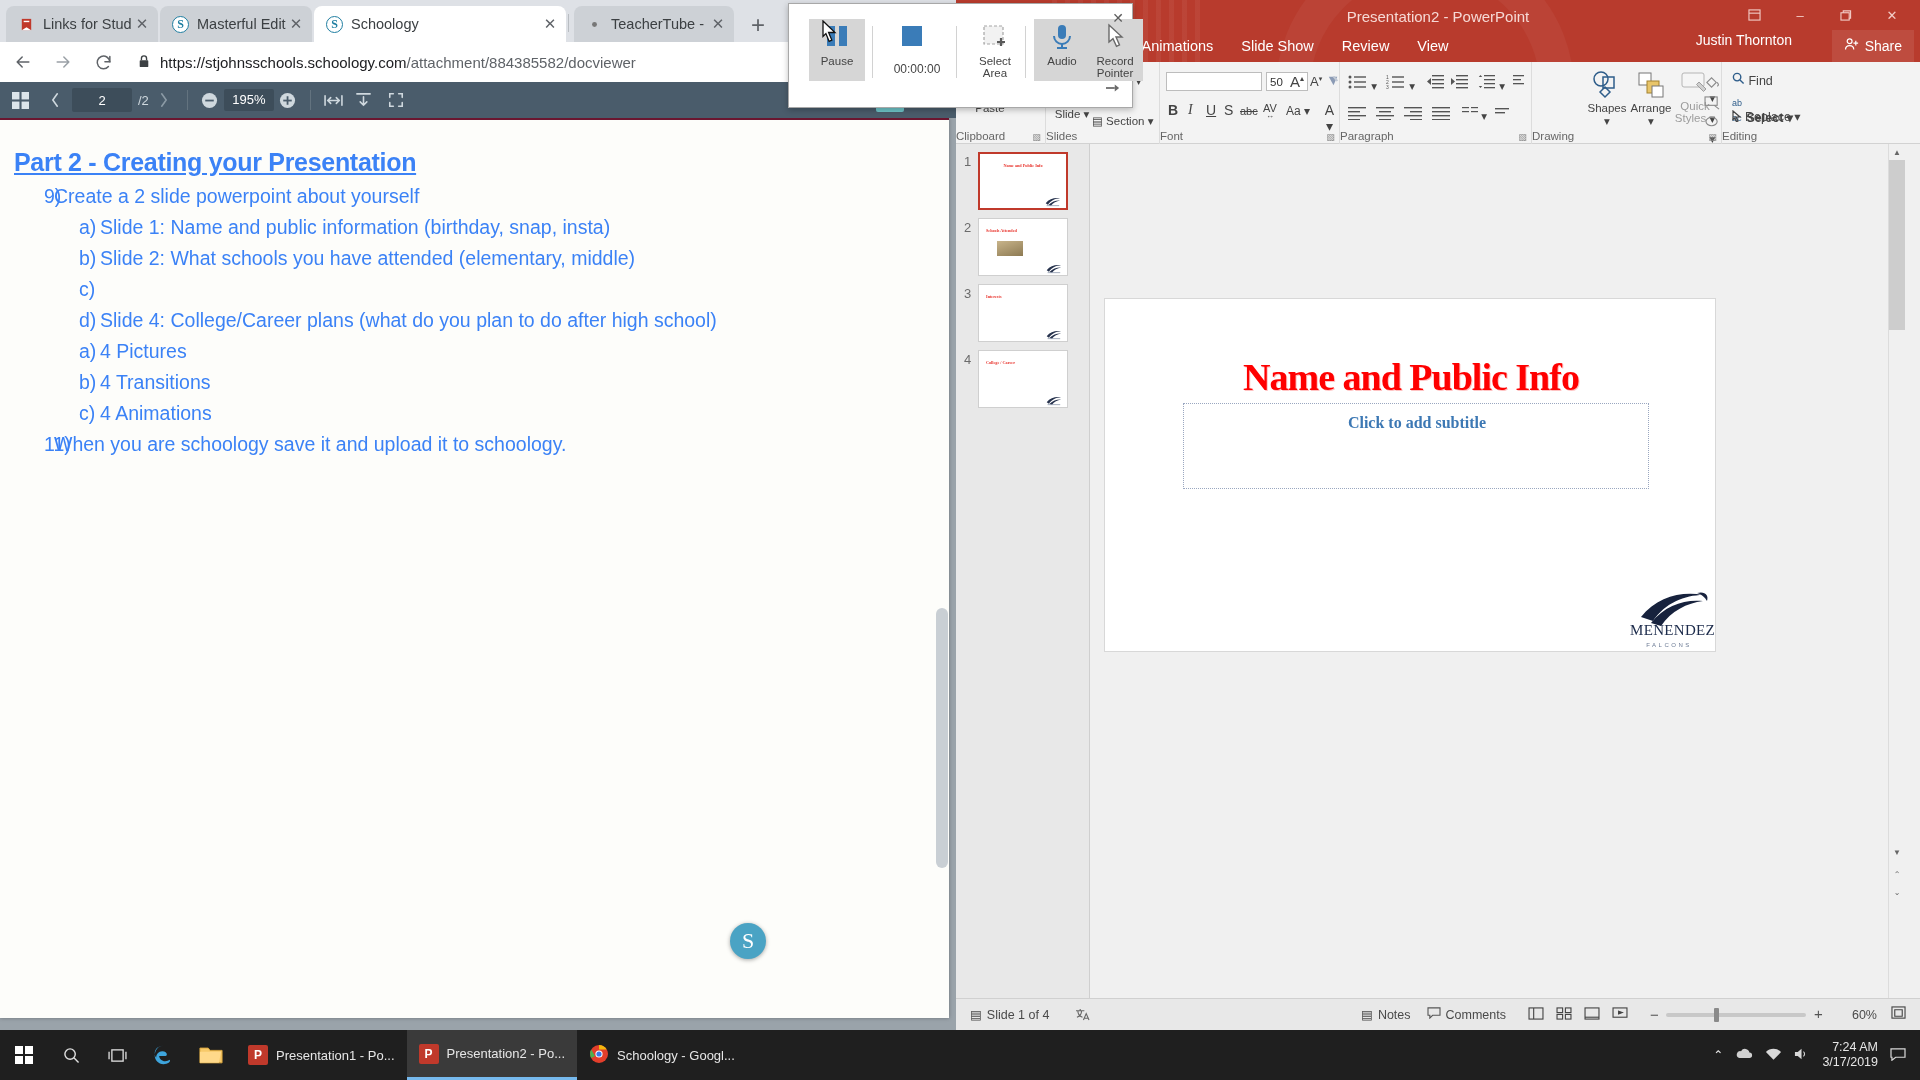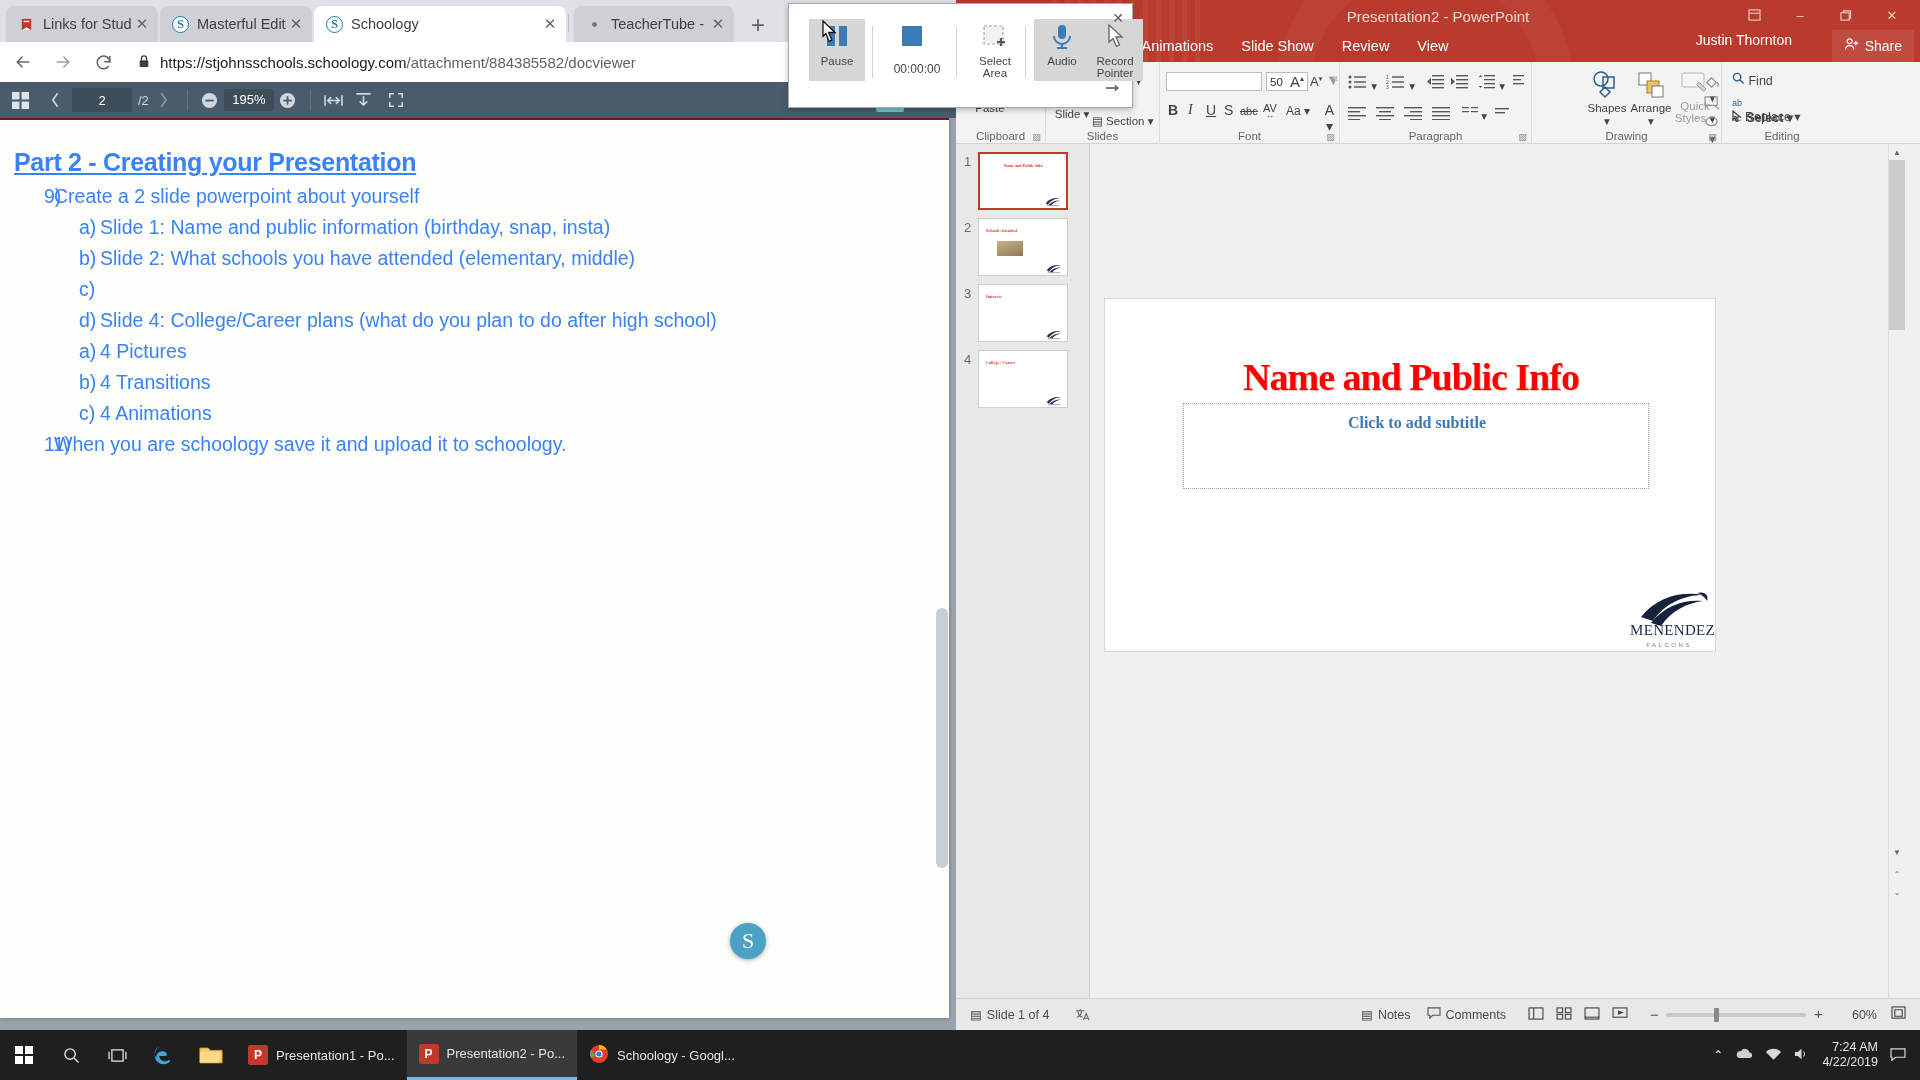--- a/index.html
+++ b/index.html
@@ -66,21 +66,21 @@
   #ppttitle { position:absolute; left:0; top:8px; width:964px; text-align:center; color:#f6d9d5; font-size:15px; }
   #winbtns { position:absolute; right:6px; top:4px; display:flex; gap:2px; }
   .winbtn { width:44px; height:22px; display:flex; align-items:center; justify-content:center; color:#f3cdc7; font-size:13px; }
   #ribtabs { position:absolute; left:0; top:30px; height:32px; display:flex; align-items:center; color:#fff; font-size:14.5px; }
   .ritab { padding:0 14px; height:32px; line-height:32px; white-space:nowrap; }
   #username { position:absolute; right:128px; top:24px; height:32px; line-height:32px; color:#fff; font-size:14px; white-space:nowrap; }
   #sharebtn { position:absolute; right:6px; top:30px; height:32px; line-height:32px; padding:0 12px; color:#fff; font-size:14px; background:rgba(255,255,255,.09); display:flex; align-items:center; gap:6px; }
 
   #ribbon { position:absolute; left:0; top:62px; width:964px; height:82px; background:#f3f3f3; border-bottom:1px solid #d2d2d2; }
   .rgrp { position:absolute; top:0; height:82px; border-right:1px solid #dcdcdc; }
-  .rglabel { position:absolute; bottom:2px; width:100%; text-align:center; font-size:11.5px; color:#666; }
+  .rglabel { position:absolute; bottom:2px; width:100%; font-size:11.5px; color:#666; }
   .rgdia { position:absolute; bottom:2px; right:4px; font-size:9px; color:#888; }
   .ritem { position:absolute; font-size:11.5px; color:#444; text-align:center; }
   #fontsize { position:absolute; width:42px; height:19px; border:1px solid #bdbdbd; background:#fff; font-size:11.5px; color:#333; display:flex; align-items:center; padding-left:3px; }
   #fontname { position:absolute; width:96px; height:19px; border:1px solid #bdbdbd; background:#fff; }
 
   #pptbody { position:absolute; left:0; top:144px; width:964px; height:854px; background:#f0f0f0; }
   #slidepanel { position:absolute; left:0; top:0; width:134px; height:854px; background:#e8e8e8; border-right:1px solid #cfcfcf; }
   .thumbrow { position:absolute; left:0; width:134px; height:68px; }
   .thumbnum { position:absolute; left:8px; top:2px; font-size:13px; color:#6b6b6b; }
   .thumb { position:absolute; left:22px; top:0; width:90px; height:58px; background:#fff; border:1px solid #cfcfcf; }
@@ -882,21 +882,21 @@
         </svg>
     </span>
     <span>
       <svg width="16" height="14" viewBox="0 0 17 14" fill="#d8d8d8">
           <path d="M1 5h3l4-3.5v11L4 9H1z"></path>
           <path d="M10 4.5c1.6 1.3 1.6 3.7 0 5" fill="none" stroke="#d8d8d8" stroke-width="1.2"></path>
         </svg>
     </span>
     <span id="clock">
       <div>7:24 AM</div>
-      <div>4/22/2019</div>
+      <div>3/17/2019</div>
     </span>
     <span>
       <svg width="16" height="14" viewBox="0 0 17 15" fill="none" stroke="#d8d8d8" stroke-width="1.3">
           <path d="M1 2h15v9H6l-4 3.2V11H1z"></path>
         </svg>
     </span>
   </div>
 </div>
 
 </body></html>

